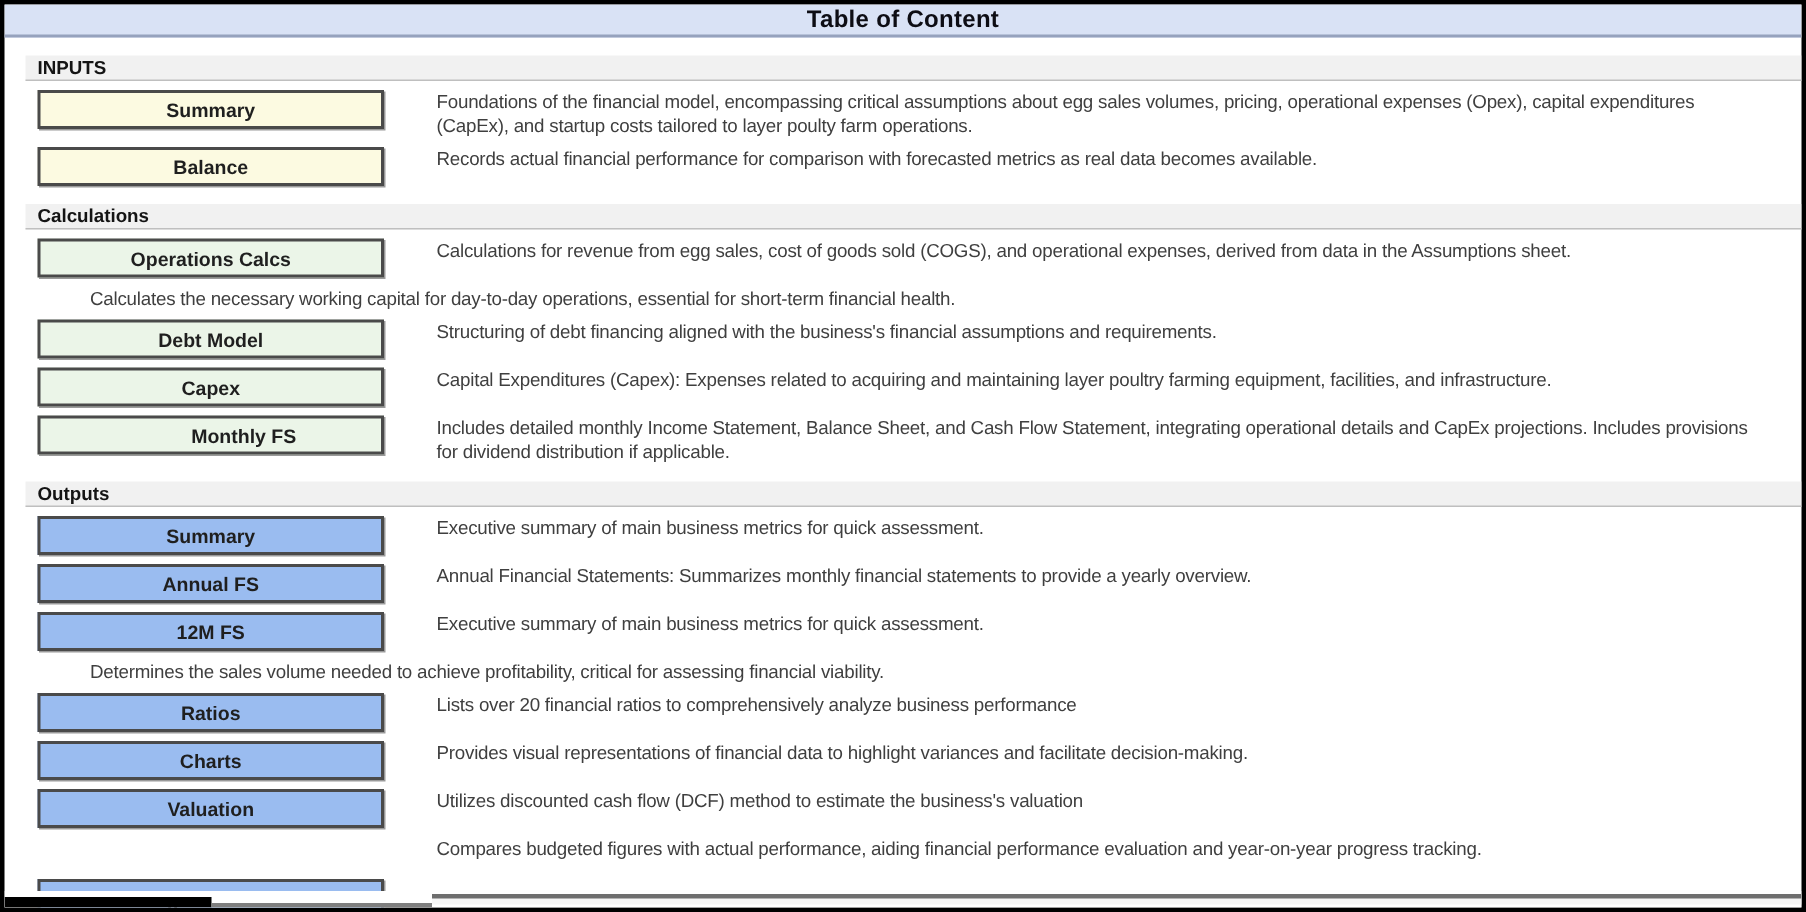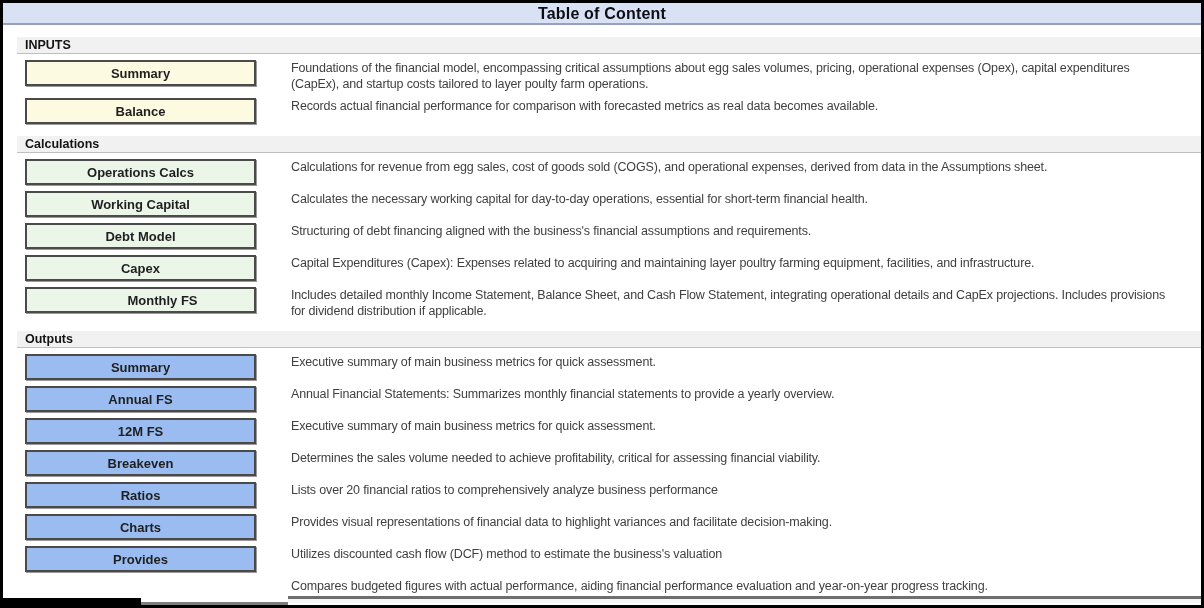--- a/index.html
+++ b/index.html
@@ -105,23 +105,20 @@
     </div>
     <div class="rows">
   <div class="row">
     <div class="nav-button" style="background: rgb(235, 245, 232);">
       <span class="btn-label">Operations Calcs</span>
     </div>
     <div class="desc">Calculations for revenue from egg sales, cost of goods sold (COGS), and operational expenses, derived from data in the Assumptions sheet.</div>
   </div>
 
   <div class="row">
-    <div class="nav-button" style="background: rgb(235, 245, 232);">
-      <span class="btn-label">Working Capital</span>
-    </div>
     <div class="desc">Calculates the necessary working capital for day-to-day operations, essential for short-term financial health.</div>
   </div>
 
   <div class="row">
     <div class="nav-button" style="background: rgb(235, 245, 232);">
       <span class="btn-label">Debt Model</span>
     </div>
     <div class="desc">Structuring of debt financing aligned with the business's financial assumptions and requirements.</div>
   </div>
 
@@ -161,43 +158,40 @@
   </div>
 
   <div class="row">
     <div class="nav-button" style="background: rgb(154, 188, 240);">
       <span class="btn-label">12M FS</span>
     </div>
     <div class="desc">Executive summary of main business metrics for quick assessment.</div>
   </div>
 
   <div class="row">
-    <div class="nav-button" style="background: rgb(154, 188, 240);">
-      <span class="btn-label">Breakeven</span>
-    </div>
     <div class="desc">Determines the sales volume needed to achieve profitability, critical for assessing financial viability.</div>
   </div>
 
   <div class="row">
     <div class="nav-button" style="background: rgb(154, 188, 240);">
       <span class="btn-label">Ratios</span>
     </div>
     <div class="desc">Lists over 20 financial ratios to comprehensively analyze business performance</div>
   </div>
 
   <div class="row">
     <div class="nav-button" style="background: rgb(154, 188, 240);">
       <span class="btn-label">Charts</span>
     </div>
     <div class="desc">Provides visual representations of financial data to highlight variances and facilitate decision-making.</div>
   </div>
 
   <div class="row">
     <div class="nav-button" style="background: rgb(154, 188, 240);">
-      <span class="btn-label">Provides</span>
+      <span class="btn-label">Valuation</span>
     </div>
     <div class="desc">Utilizes discounted cash flow (DCF) method to estimate the business's valuation</div>
   </div>
 
   <div class="row">
     <div class="nav-button" style="background: rgb(154, 188, 240); margin-top: 28px;">
       <span class="btn-label">Budget vs. Actual</span>
     </div>
     <div class="desc">Compares budgeted figures with actual performance, aiding financial performance evaluation and year-on-year progress tracking.</div>
   </div>

